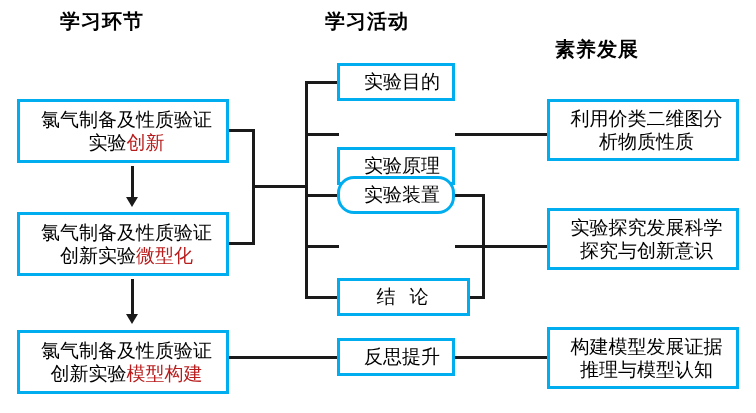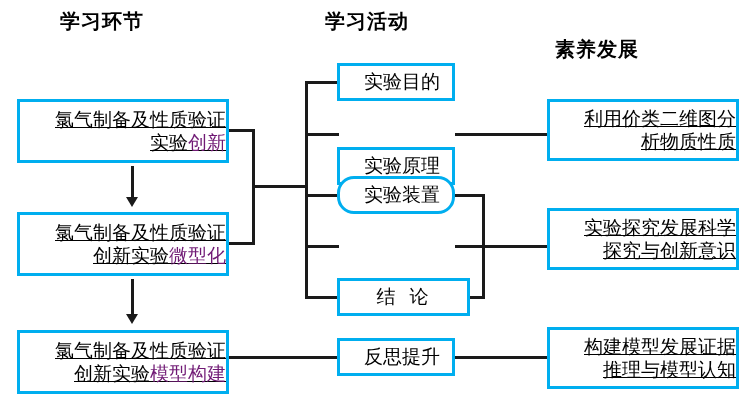--- a/index.html
+++ b/index.html
@@ -35,23 +35,23 @@
     color:#000000;
     display:flex;
     align-items:center;
     z-index:5;
   }
   .node .txt{
     font-size:19px;
     line-height:1.22;
     width:100%;
   }
-  .node.pad-l .txt{padding-left:7px;text-align:right;text-decoration:underline;}
+  .node.pad-l .txt{padding-left:7px;text-align:center;}
   .node.center .txt{text-align:center;padding-left:12px;}
-  .red{color:#701a75;}
+  .red{color:#b91c1c;}
   .spaced{letter-spacing:14px;padding-left:14px;}
 
   
   .hline{
     position:absolute;
     background:#1a1a1a;
     height:3px;
     z-index:2;
   }
   .vline{

